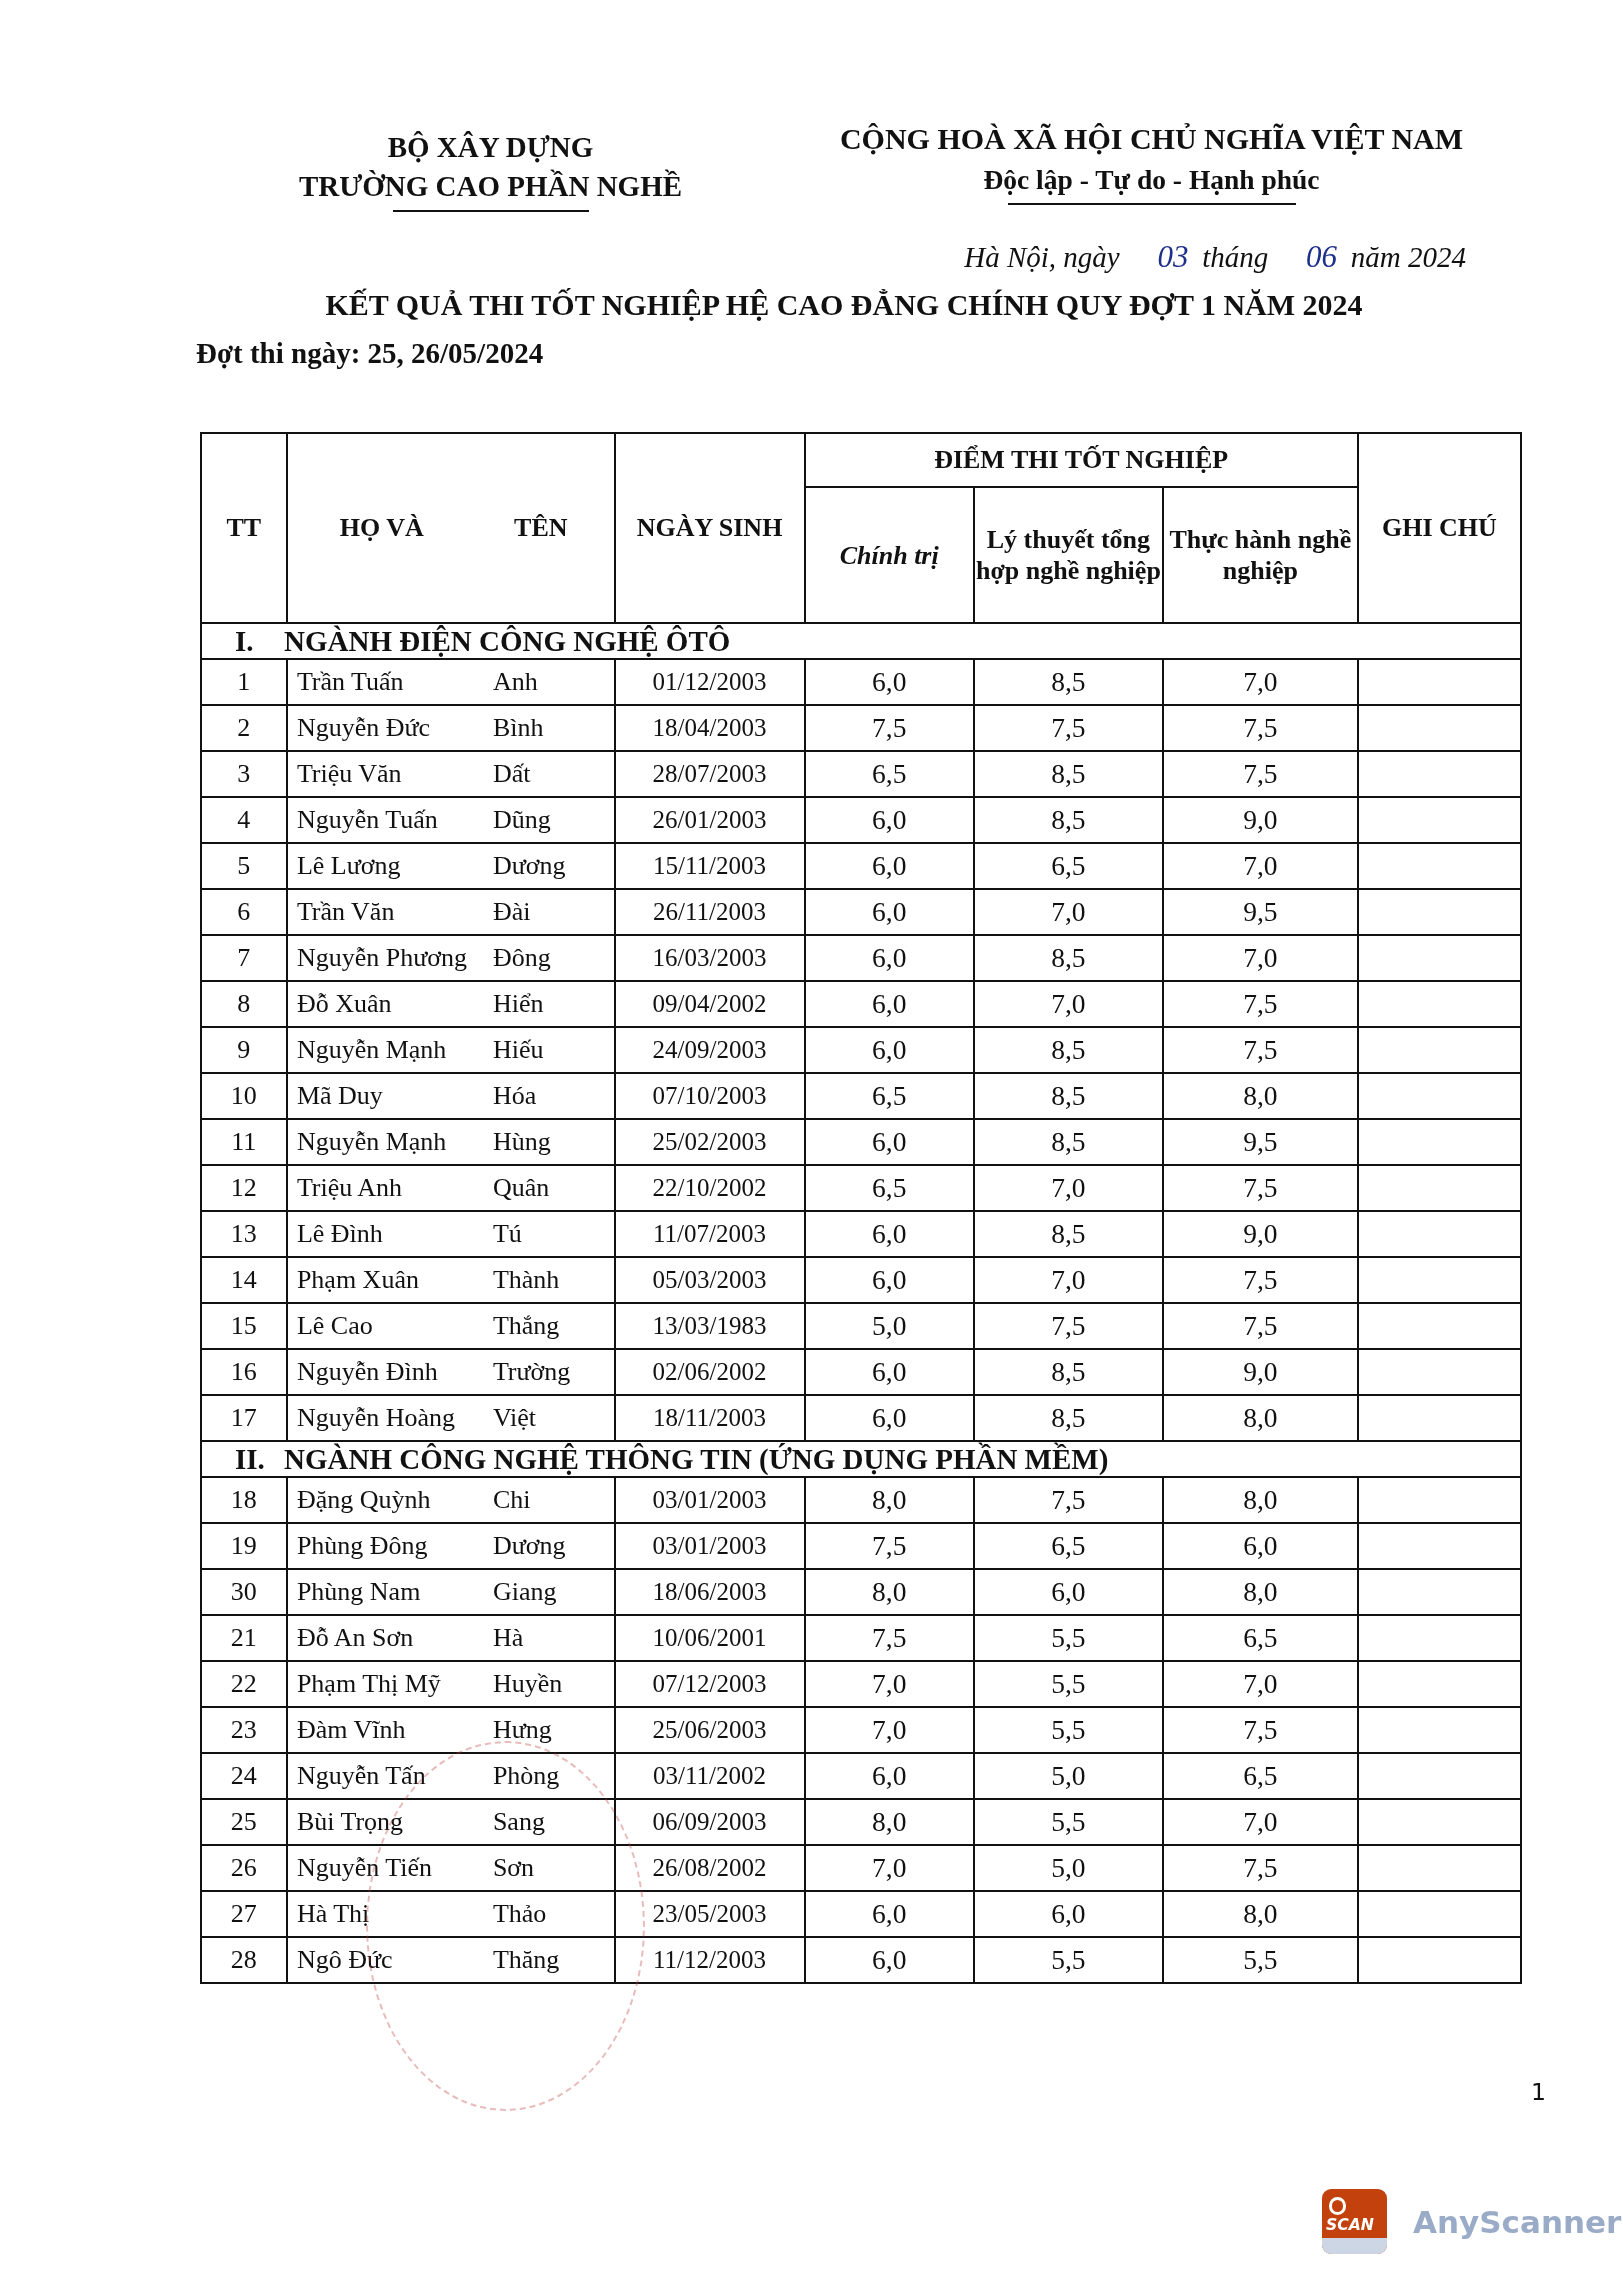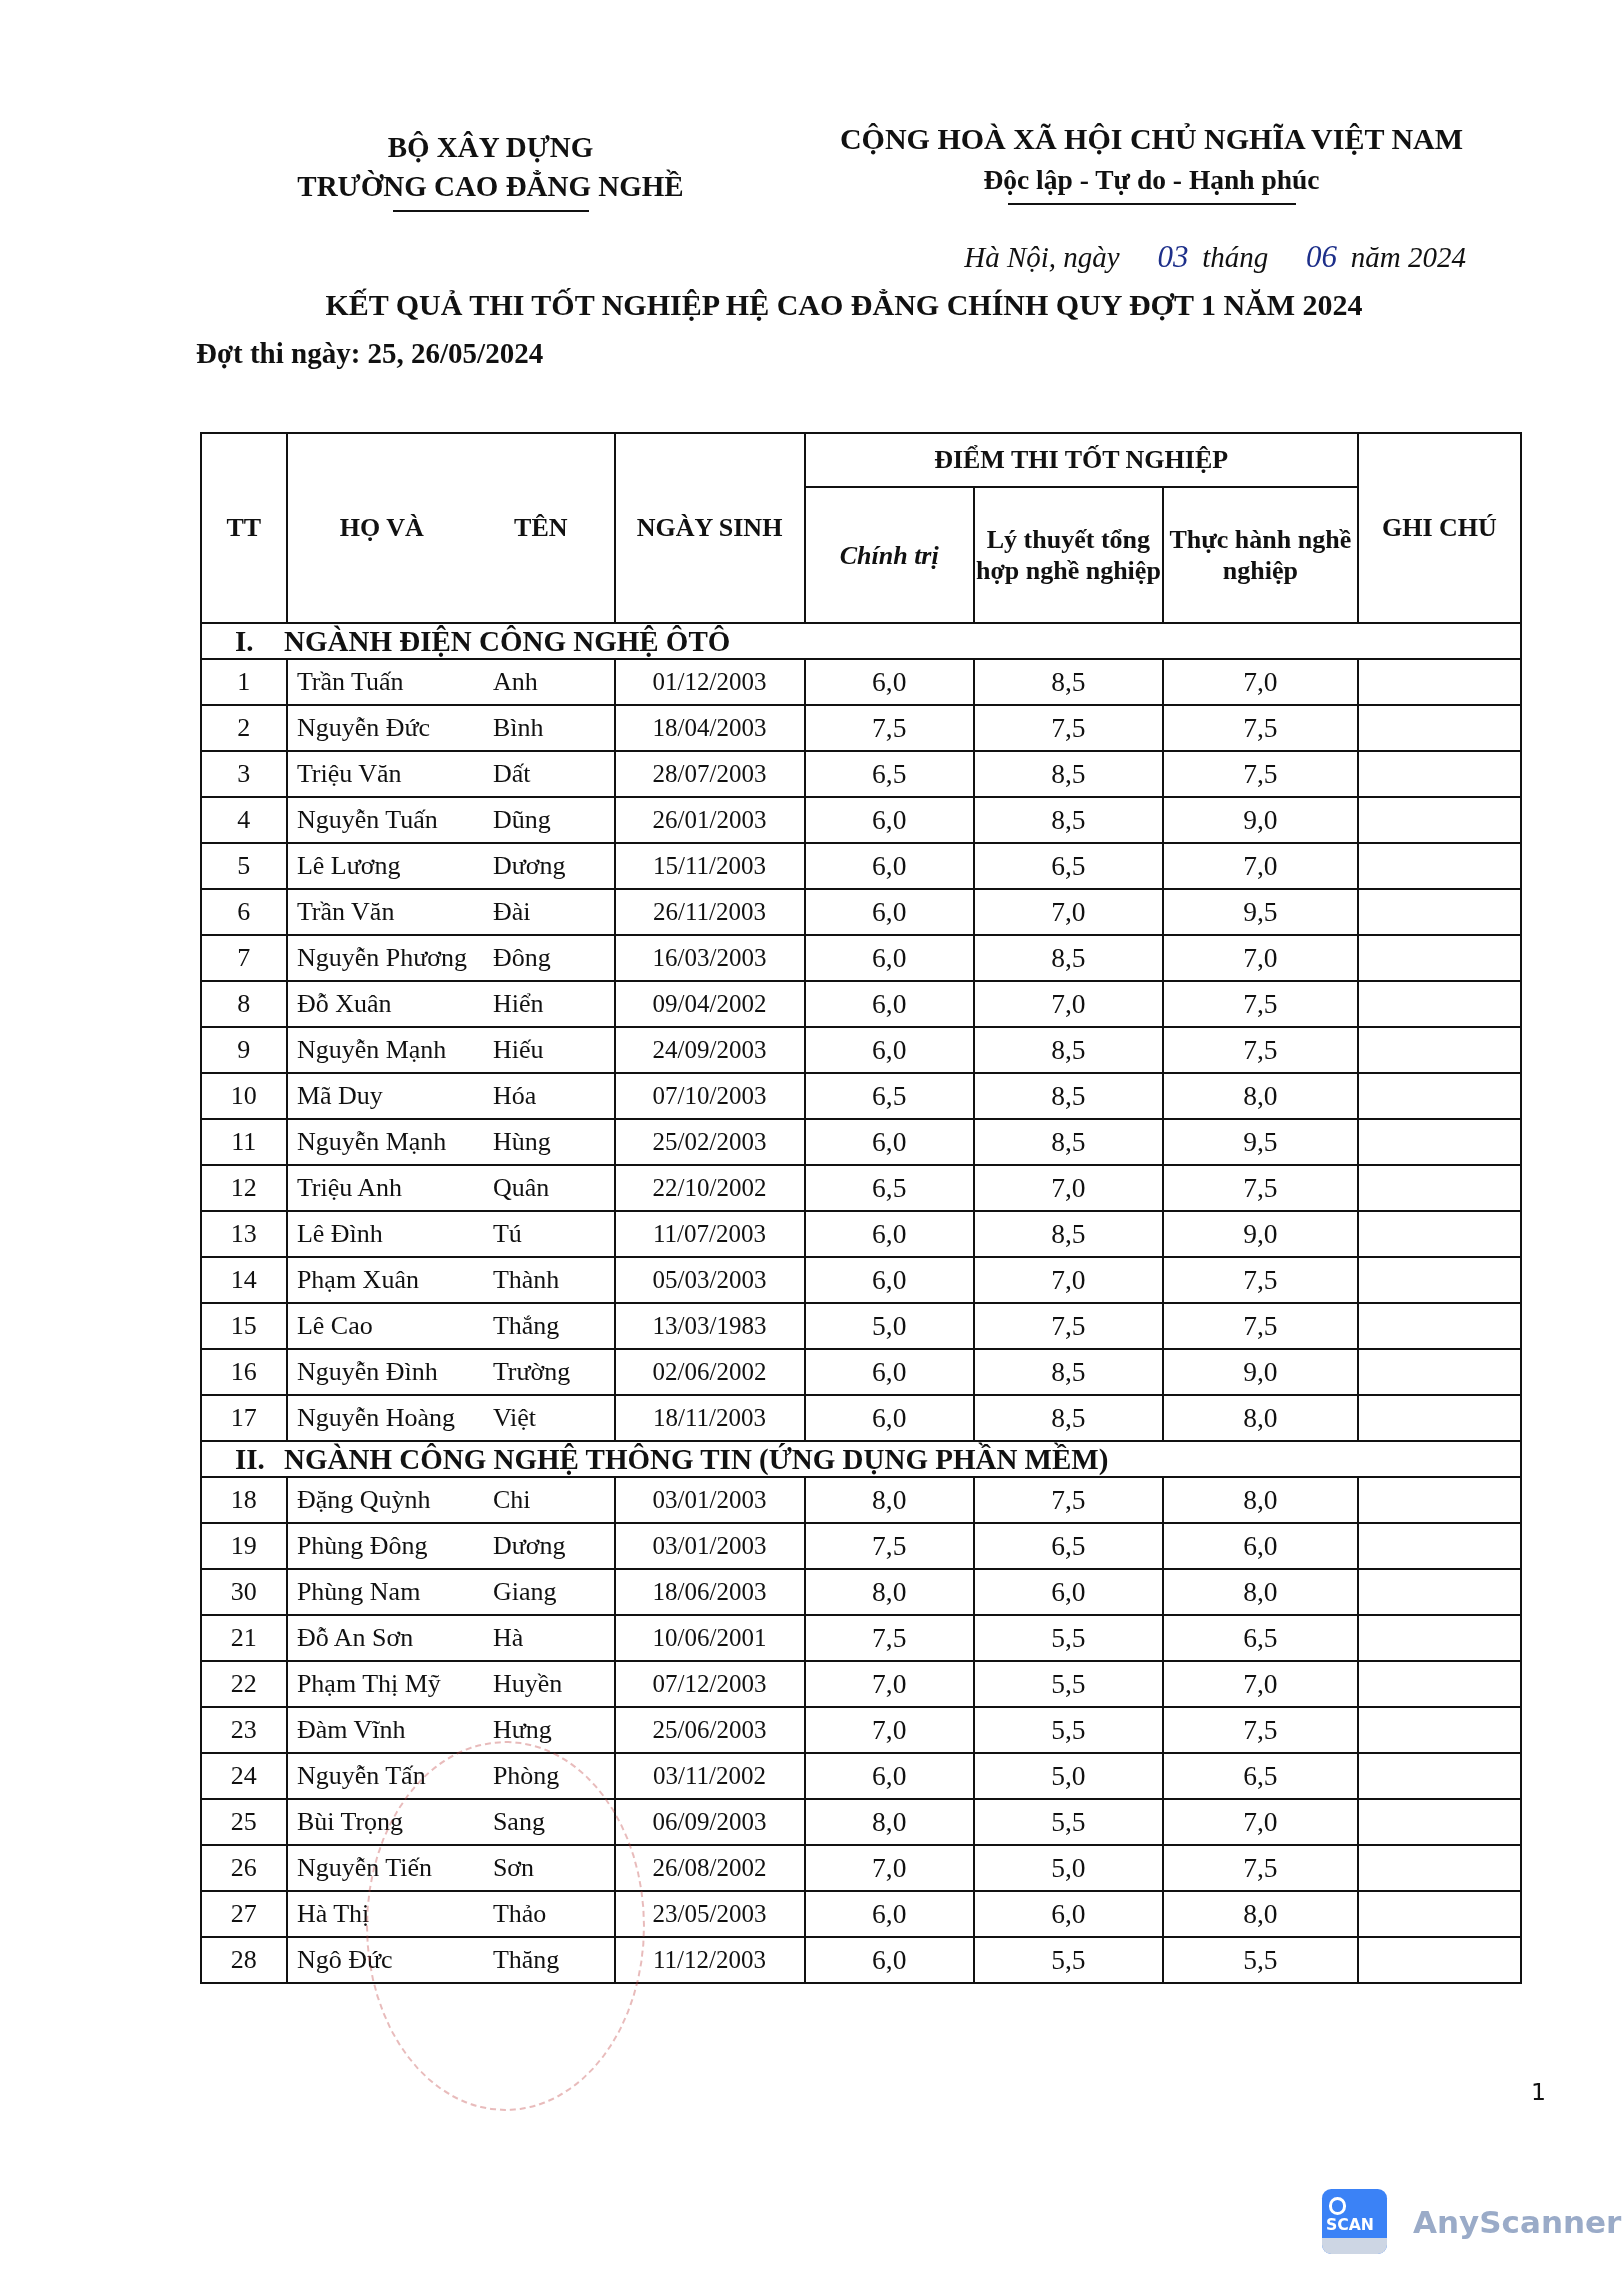--- a/index.html
+++ b/index.html
@@ -37,32 +37,32 @@
   td.c-tt { text-align:center; }
   td.c-name { padding-left:9.2px !important; }
   td.c-name .name-inner { display:flex; }
   td.c-name .last { width:196px; display:inline-block; }
   td.c-dob { text-align:center; font-size:25px !important; }
   td.c-score { text-align:center; font-size:27.5px !important; }
 
   .page-num { left:1531px; top:2078px; font-family:"DejaVu Sans",sans-serif; font-size:23.6px; }
   .stamp { left:366px; top:1741px; width:275px; height:366px; border:2px dashed rgba(190,60,60,0.35); border-radius:50%; }
   .watermark { left:1322px; top:2189px; display:flex; align-items:center; gap:26px; }
-  .wm-icon { width:65px; height:65px; border-radius:9.2px; background:#3b82f6; position:relative; overflow:hidden; }
+  .wm-icon { width:65px; height:65px; border-radius:9.2px; background:#c2410c; position:relative; overflow:hidden;font-style:italic; }
   .wm-icon .bot { position:absolute; left:0; right:0; bottom:0; height:15.7px; background:#cdd6e4; }
   .wm-icon .ring { position:absolute; left:6.5px; top:7.9px; width:11.8px; height:11.8px; border:3.3px solid #fff; border-radius:50%; }
   .wm-icon .txt { position:absolute; left:3.9px; top:26px; font-family:"DejaVu Sans",sans-serif; font-weight:bold; color:#fff; font-size:15.7px; letter-spacing:0; }
   .wm-text { font-family:"DejaVu Sans",sans-serif; font-weight:bold; font-size:31px; color:#9aabc8; }
 </style>
 </head>
 <body>
 
 <div class="abs hdr-left">
   <span class="line">BỘ XÂY DỰNG</span>
-  <span class="line">TRƯỜNG CAO ĐẲNG NGHỀ</span>
+  <span class="line">TRƯỜNG CAO PHẦN NGHỀ</span>
   <span class="underline"></span>
 </div>
 
 <div class="abs hdr-right">
   <div>CỘNG HOÀ XÃ HỘI CHỦ NGHĨA VIỆT NAM</div>
   <div class="motto">Độc lập - Tự do - Hạnh phúc</div>
   <span class="underline"></span>
 </div>
 
 <div class="abs date-line">

